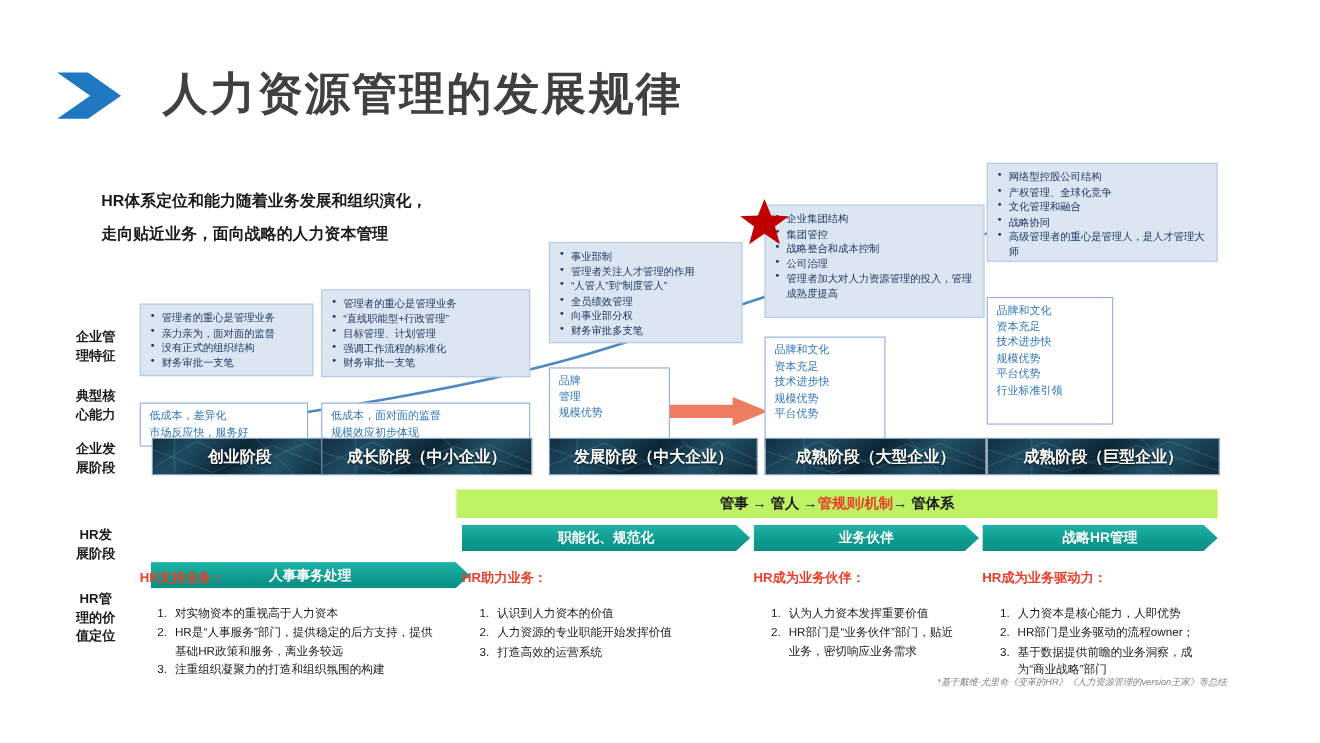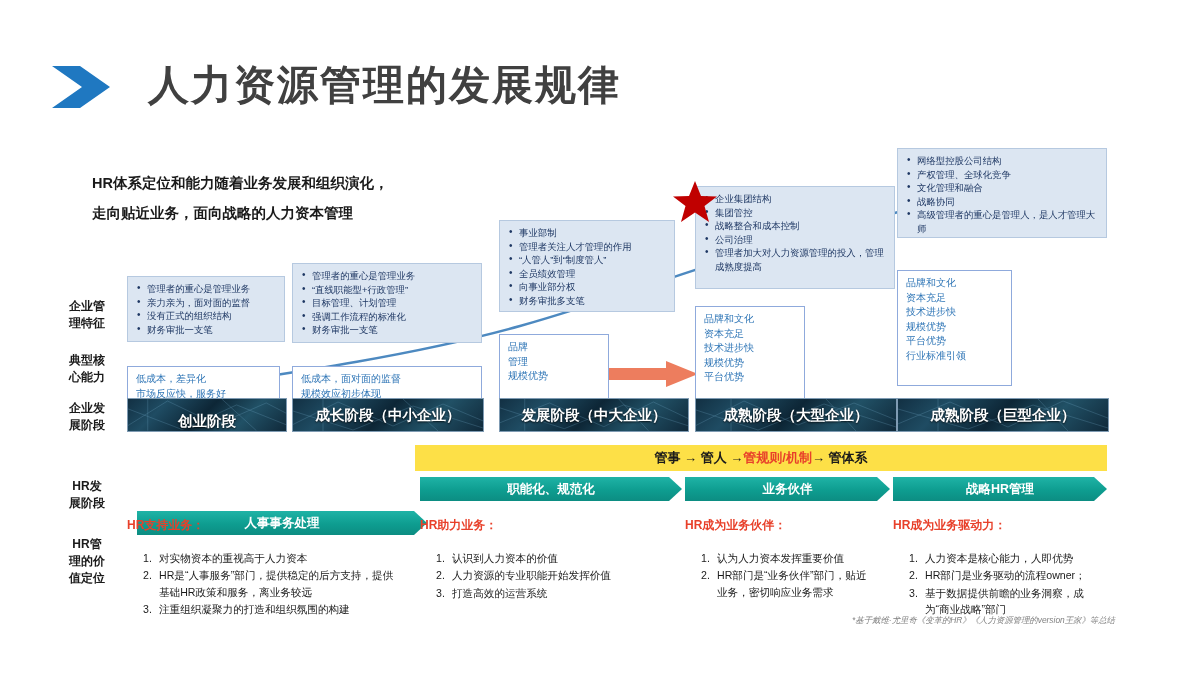--- a/index.html
+++ b/index.html
@@ -66,30 +66,30 @@
   .stage{
     position:absolute;height:32px;top:398px;
     background:linear-gradient(135deg,#123043 0%,#1f4c63 22%,#0d2636 48%,#215166 72%,#10293a 100%);
     border:1px solid #7f9bb3;
     color:#ffffff;font-size:14.5px;font-weight:bold;
     display:flex;align-items:center;justify-content:center;
     text-shadow:0 1px 2px rgba(0,0,0,.8);overflow:hidden;
   }
   .stage .net{position:absolute;inset:0;opacity:.55;}
   .stage span{position:relative;z-index:2;}
-  .s1{left:127px;width:158px;align-items:flex-end;}
+  .s1{left:138px;width:158px;}
   .s2{left:292px;width:190px;}
   .s3{left:499px;width:188px;}
   .s4{left:695px;width:200px;}
   .s5{left:897px;width:210px;}
 
   
   .banner{
     position:absolute;left:415px;top:445px;width:692px;height:26px;
-    background:#fde047;display:flex;align-items:center;justify-content:center;
+    background:#bef264;display:flex;align-items:center;justify-content:center;
     font-size:13px;font-weight:bold;color:#1a1a1a;
   }
   .banner .red{color:#e8402a;}
 
   
   .hrchev{
     position:absolute;height:24px;top:477px;
     background:linear-gradient(180deg,#1fb3a6 0%,#0e9d90 55%,#0c8d82 100%);
     color:#ffffff;font-size:12.5px;font-weight:bold;
     display:flex;align-items:center;justify-content:center;

